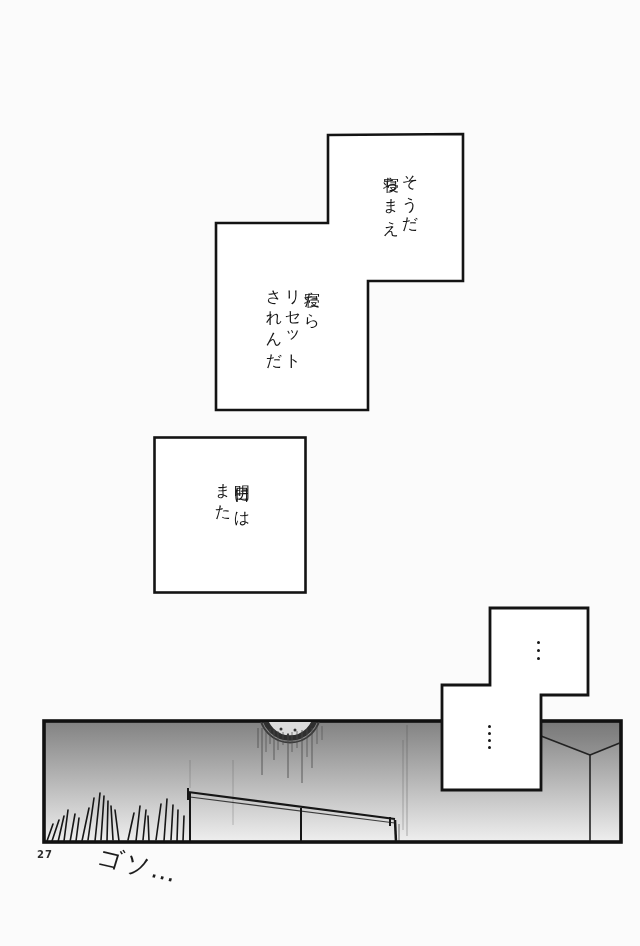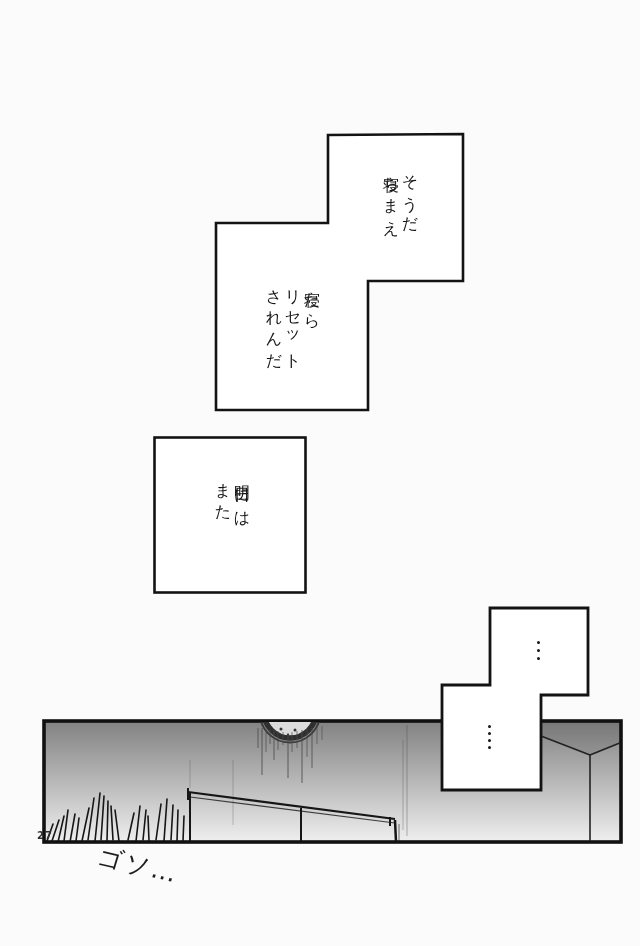--- a/index.html
+++ b/index.html
@@ -33,21 +33,21 @@
   
   .vdots{
     position:absolute;z-index:3;
     display:flex;flex-direction:column;align-items:center;
   }
   .vdots.three{left:537px;top:641px;gap:5px;}
   .vdots.four{left:488px;top:725px;gap:4px;}
   .dot{width:3px;height:3px;background:var(--ink);border-radius:50%;flex:0 0 auto;}
   .page-number{
     position:absolute;z-index:3;
-    left:37px;top:830px;
+    left:37px;top:849px;
     font-size:10px;font-weight:600;
     color:#2e2e2e;letter-spacing:1px;
   }
   .sfx{
     position:absolute;z-index:3;
     left:103px;top:840px;
     font-size:25px;color:#1d1d1d;
     letter-spacing:2px;
     transform:rotate(13deg) skewX(-4deg);
     transform-origin:left top;

